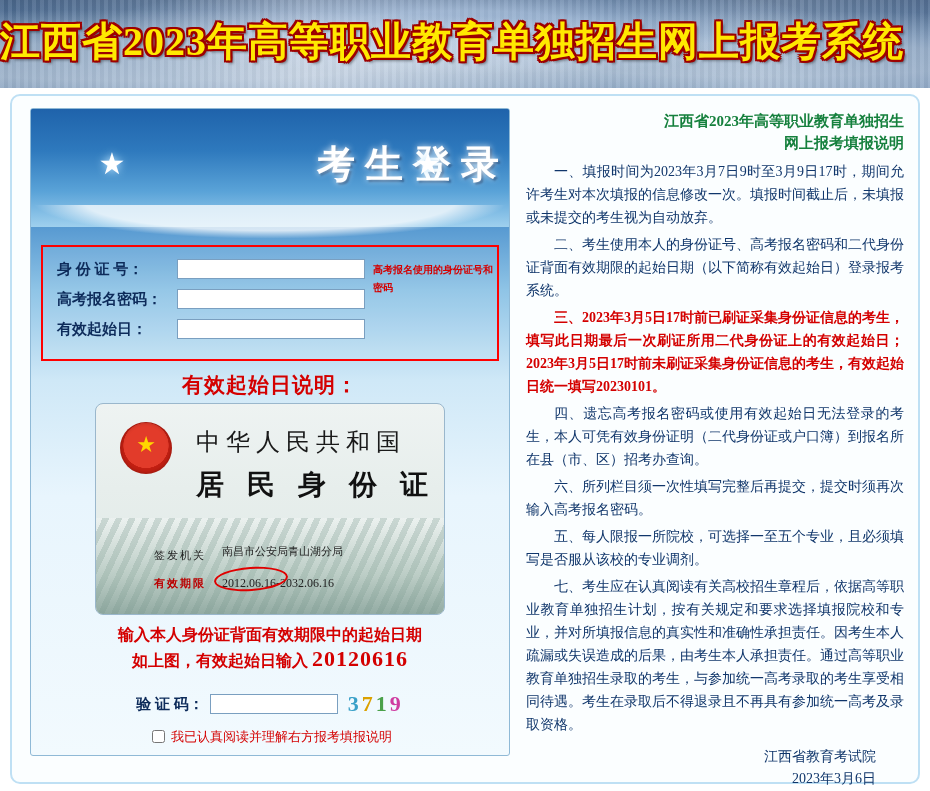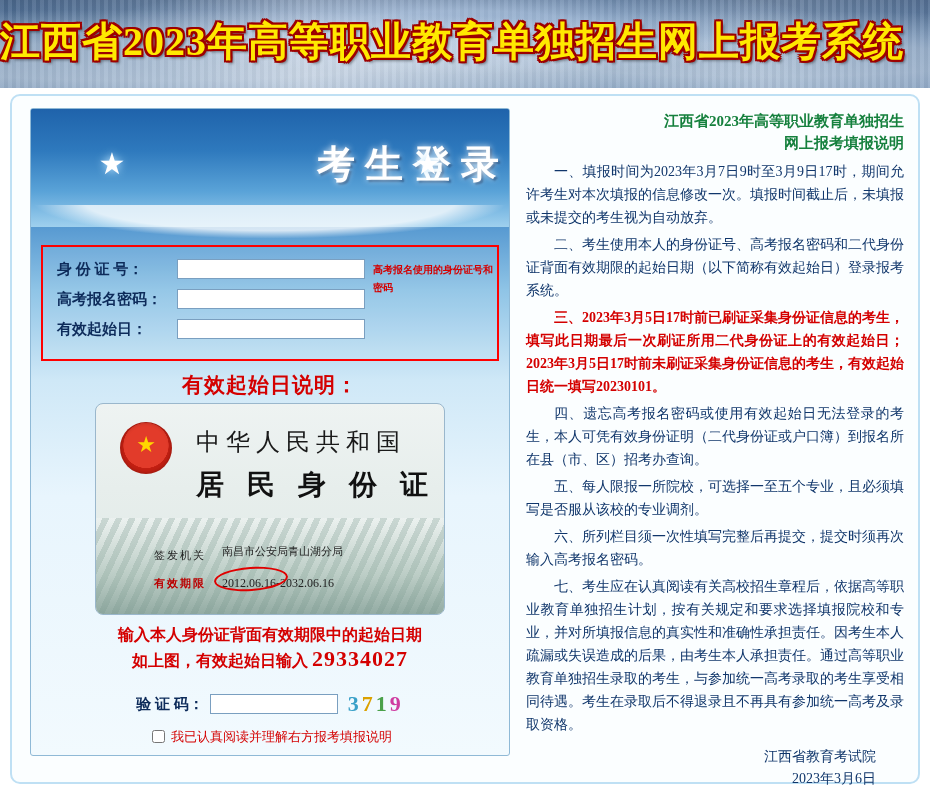--- a/index.html
+++ b/index.html
@@ -341,21 +341,21 @@
             <div class="issuer-value">南昌市公安局青山湖分局</div>
             <div class="valid-label">有效期限</div>
             <div class="valid-value">2012.06.16-2032.06.16</div>
             <div class="ellipse"></div>
           </div>
         </div>
 
         <div class="hint-red">
           <div>输入本人身份证背面有效期限中的起始日期</div>
           <div>
-            <span>如上图，有效起始日输入 </span><span class="big">29334027</span>
+            <span>如上图，有效起始日输入 </span><span class="big">20120616</span>
           </div>
         </div>
 
         <div class="captcha-row">
           <div class="captcha-label">验 证 码：</div>
           <input class="captcha-input" type="text" value="" style="">
           <div class="captcha-img">
             <span>3</span><span>7</span><span>1</span><span>9</span>
           </div>
         </div>
@@ -376,22 +376,22 @@
     <div class="right-col">
       <div class="notice-title">
         <div>江西省2023年高等职业教育单独招生</div>
         <div>网上报考填报说明</div>
       </div>
 
       <p class="notice-p">一、填报时间为2023年3月7日9时至3月9日17时，期间允许考生对本次填报的信息修改一次。填报时间截止后，未填报或未提交的考生视为自动放弃。</p>
       <p class="notice-p">二、考生使用本人的身份证号、高考报名密码和二代身份证背面有效期限的起始日期（以下简称有效起始日）登录报考系统。</p>
       <p class="notice-p emph">三、2023年3月5日17时前已刷证采集身份证信息的考生，填写此日期最后一次刷证所用二代身份证上的有效起始日；2023年3月5日17时前未刷证采集身份证信息的考生，有效起始日统一填写20230101。</p>
       <p class="notice-p">四、遗忘高考报名密码或使用有效起始日无法登录的考生，本人可凭有效身份证明（二代身份证或户口簿）到报名所在县（市、区）招考办查询。</p>
+      <p class="notice-p">六、所列栏目须一次性填写完整后再提交，提交时须再次输入高考报名密码。</p>
       <p class="notice-p">五、每人限报一所院校，可选择一至五个专业，且必须填写是否服从该校的专业调剂。</p>
-      <p class="notice-p">六、所列栏目须一次性填写完整后再提交，提交时须再次输入高考报名密码。</p>
       <p class="notice-p">七、考生应在认真阅读有关高校招生章程后，依据高等职业教育单独招生计划，按有关规定和要求选择填报院校和专业，并对所填报信息的真实性和准确性承担责任。因考生本人疏漏或失误造成的后果，由考生本人承担责任。通过高等职业教育单独招生录取的考生，与参加统一高考录取的考生享受相同待遇。考生在录取后不得退录且不再具有参加统一高考及录取资格。</p>
 
       <div class="sign">
         <div>江西省教育考试院</div>
         <div>2023年3月6日</div>
       </div>
     </div>
 
   </div>
 </div>

